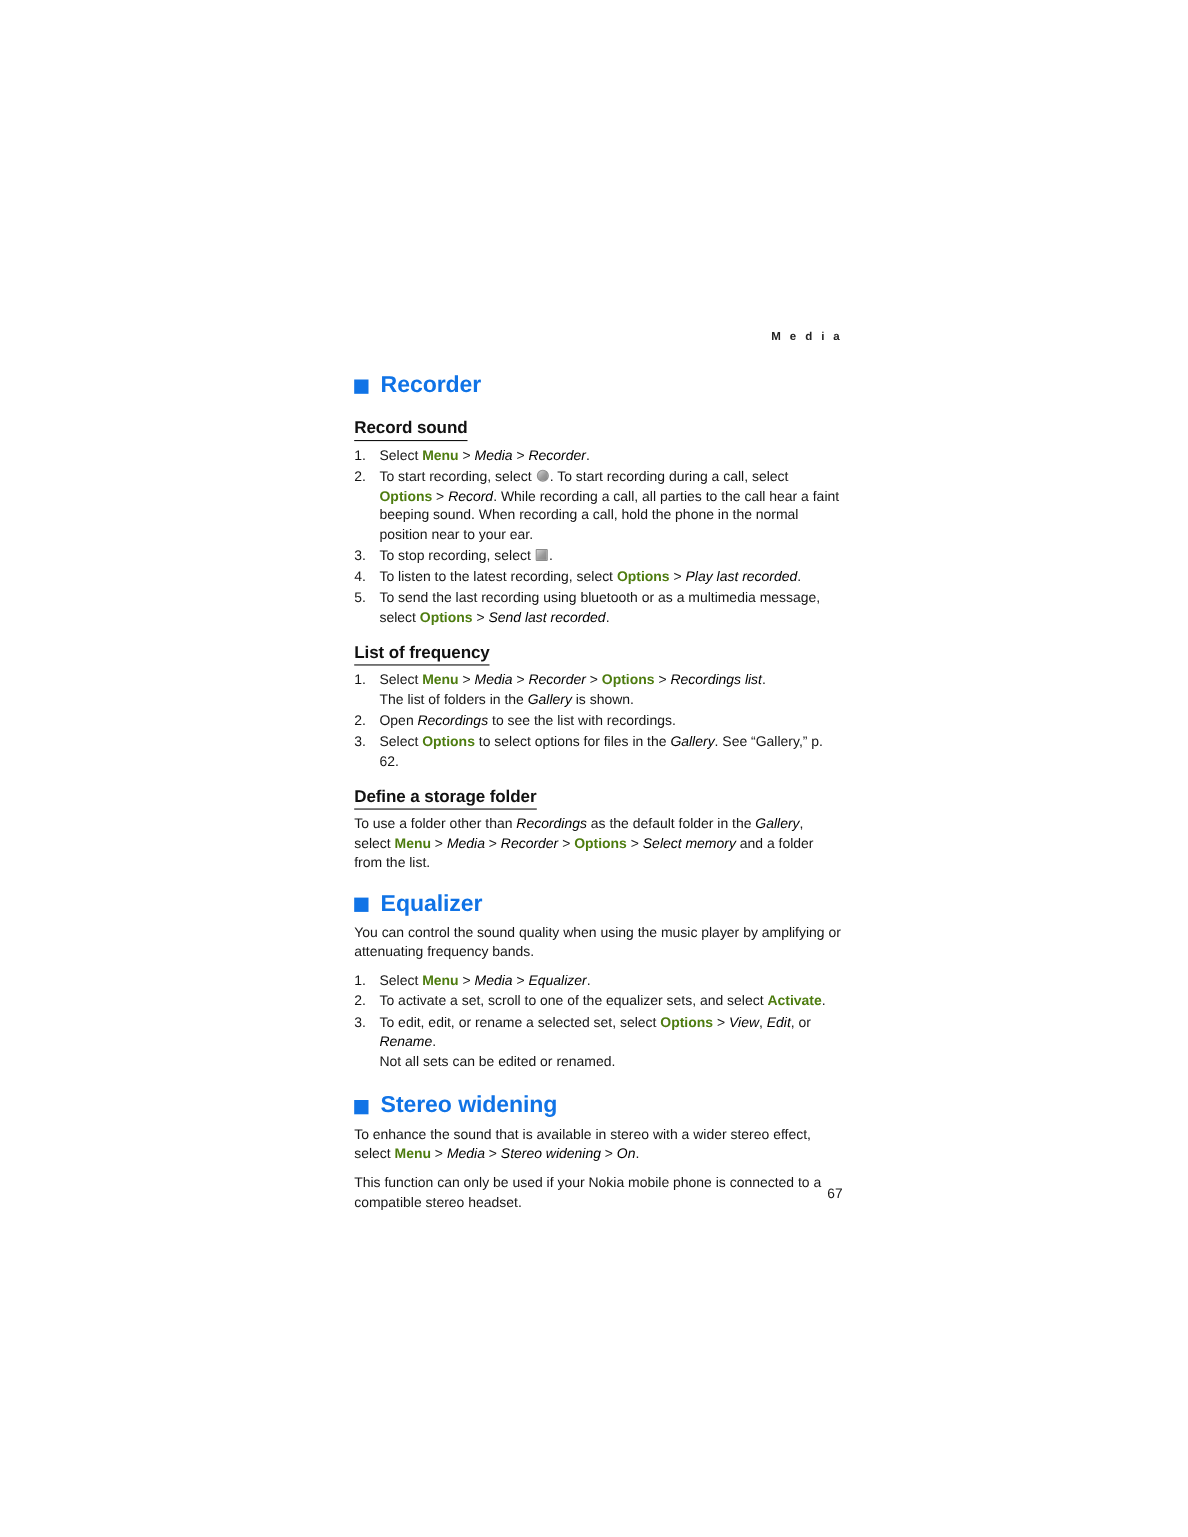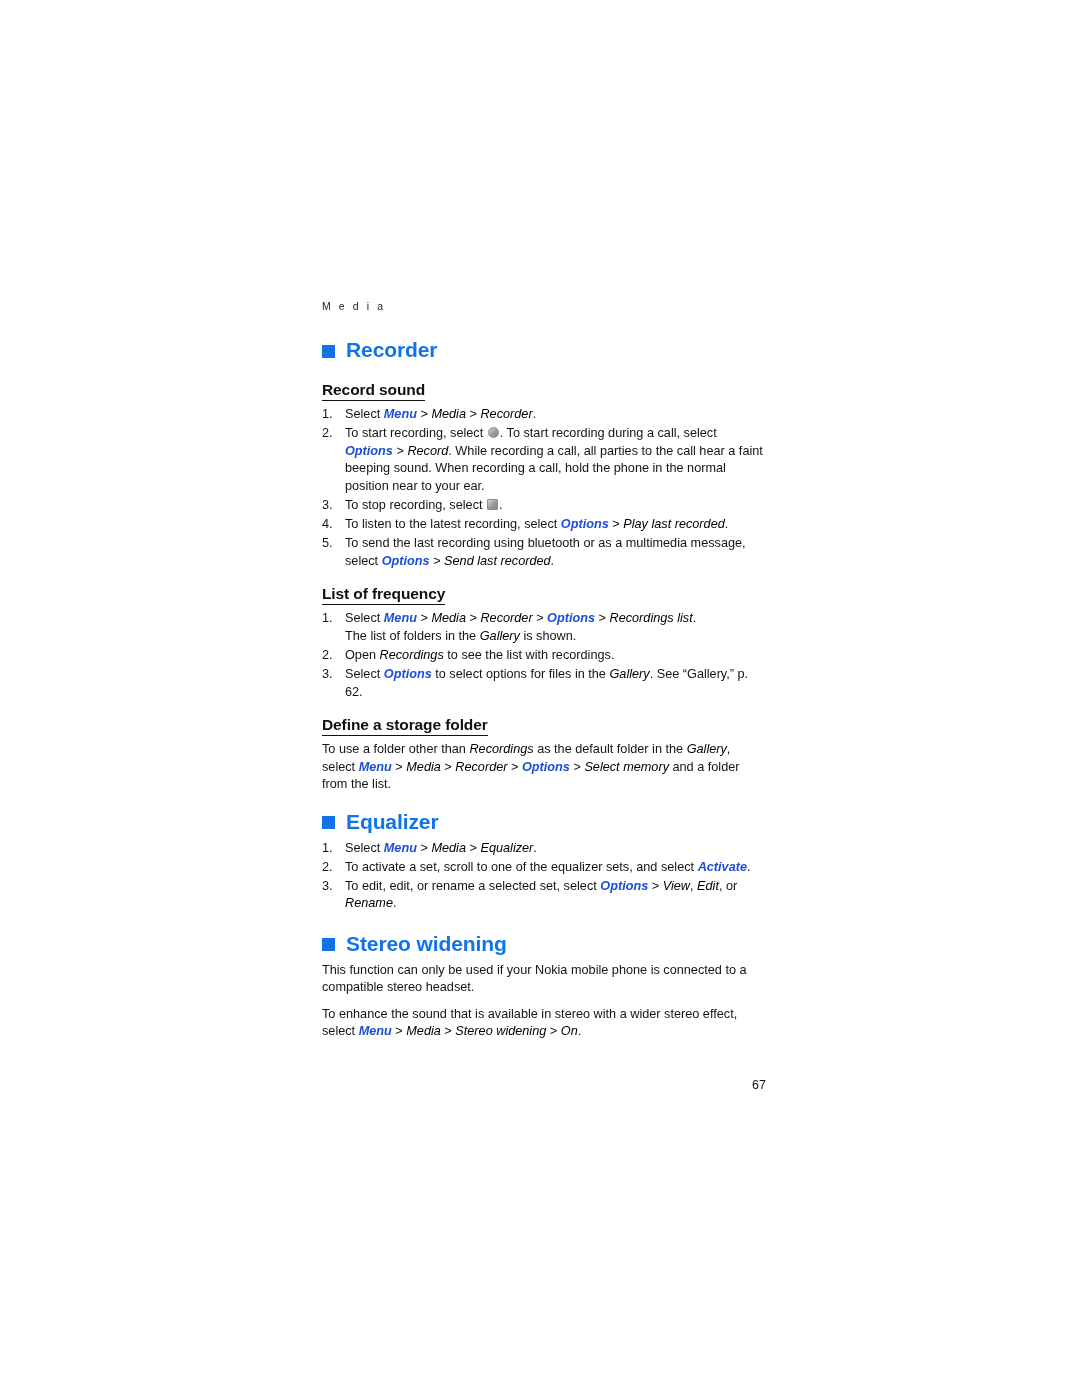--- a/index.html
+++ b/index.html
@@ -18,24 +18,25 @@
 
   .page {
     position: absolute;
     left: 322px;
     top: 300px;
     width: 444px;
   }
 
   
   .running-head {
+    text-align: right;
     font-size: 10.5px;
     letter-spacing: 2.6px;
     color: #232323;
-    font-weight: 400;
+    font-weight: 700;
     margin: 0 0 26px 0;
   }
 
   
   .section-head {
     display: flex;
     align-items: center;
     font-size: 21px;
     font-weight: 600;
     color: #1073e6;
@@ -97,23 +98,22 @@
     width: 18px;
     text-align: left;
     color: #141414;
   }
   ol.steps > li .cont {
     display: block;
   }
 
   
   .b {            
-    color: #1d4ed8;
+    color: #4d7c0f;
     font-weight: 700;
-    font-style: italic;
   }
   .i {            
     color: #000000;
     font-style: italic;
   }
   .sep {          
     color: #141414;
   }
 
   
@@ -177,29 +177,30 @@
     </ol>
 
   <div class="sub-head">Define a storage folder</div>
   <p class="body"><span>To use a folder other than </span><span class="i">Recordings</span><span> as the default folder in the </span><span class="i">Gallery</span><span>, select </span><span class="b">Menu</span><span class="sep"> &gt; </span><span class="i">Media</span><span class="sep"> &gt; </span><span class="i">Recorder</span><span class="sep"> &gt; </span><span class="b">Options</span><span class="sep"> &gt; </span><span class="i">Select memory</span><span> and a folder from the list.</span></p>
 
   
   <h1 class="section-head gap-top">
     <span class="sq"></span>
     <span>Equalizer</span>
   </h1>
+  <p class="body">You can control the sound quality when using the music player by amplifying or attenuating frequency bands.</p>
   <ol class="steps">
       <li><span>Select </span><span class="b">Menu</span><span class="sep"> &gt; </span><span class="i">Media</span><span class="sep"> &gt; </span><span class="i">Equalizer</span><span>.</span></li>
       <li><span>To activate a set, scroll to one of the equalizer sets, and select </span><span class="b">Activate</span><span>.</span></li>
-      <li><span>To edit, edit, or rename a selected set, select </span><span class="b">Options</span><span class="sep"> &gt; </span><span class="i">View</span><span>, </span><span class="i">Edit</span><span>, or </span><span class="i">Rename</span><span>.</span></li>
+      <li><span>To edit, edit, or rename a selected set, select </span><span class="b">Options</span><span class="sep"> &gt; </span><span class="i">View</span><span>, </span><span class="i">Edit</span><span>, or </span><span class="i">Rename</span><span>.</span><span class="cont"><span>Not all sets can be edited or renamed.</span></span></li>
     </ol>
 
   
   <h1 class="section-head gap-top-lg">
     <span class="sq"></span>
     <span>Stereo widening</span>
   </h1>
+  <p class="body"><span>To enhance the sound that is available in stereo with a wider stereo effect, select </span><span class="b">Menu</span><span class="sep"> &gt; </span><span class="i">Media</span><span class="sep"> &gt; </span><span class="i">Stereo widening</span><span class="sep"> &gt; </span><span class="i">On</span><span>.</span></p>
   <p class="body">This function can only be used if your Nokia mobile phone is connected to a compatible stereo headset.</p>
-  <p class="body"><span>To enhance the sound that is available in stereo with a wider stereo effect, select </span><span class="b">Menu</span><span class="sep"> &gt; </span><span class="i">Media</span><span class="sep"> &gt; </span><span class="i">Stereo widening</span><span class="sep"> &gt; </span><span class="i">On</span><span>.</span></p>
 
   <div class="page-number">67</div>
 
 </div>
 
 </body></html>

